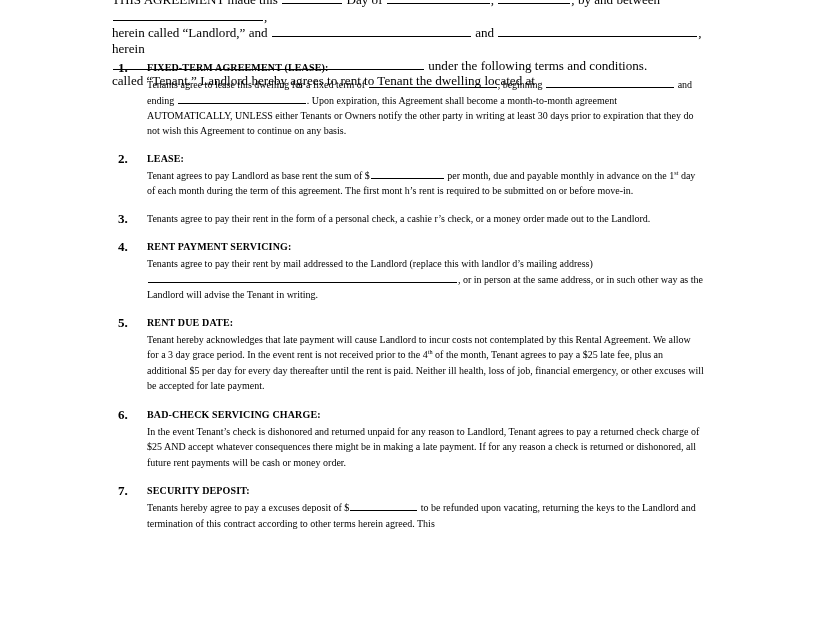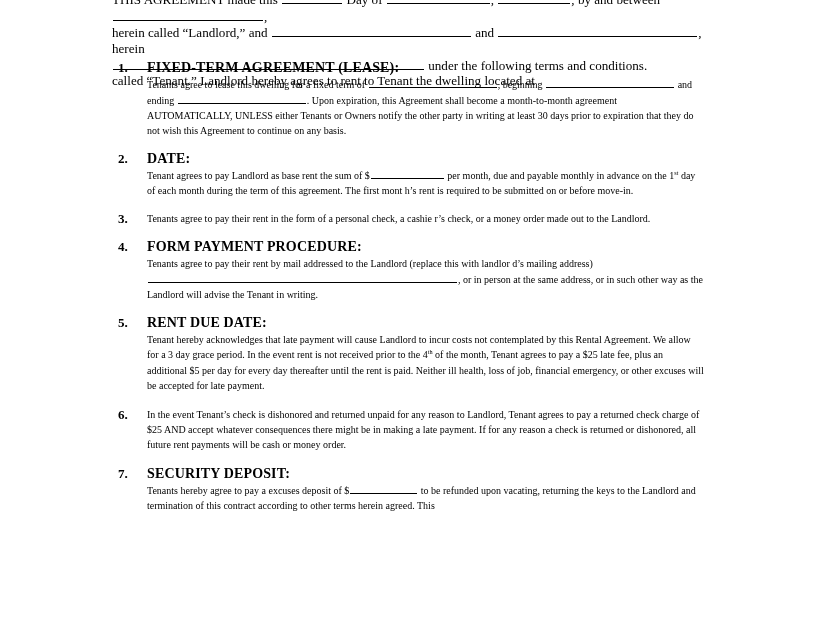--- a/index.html
+++ b/index.html
@@ -68,21 +68,21 @@
   }
   .sec-num {
     position: absolute;
     left: 6px;
     top: 0;
     font-size: 13.1px;
     font-weight: bold;
     line-height: 16.2px;
   }
   .sec-title {
-    font-size: 14px;
+    font-size: 10px;
     font-weight: bold;
     line-height: 16.2px;
     letter-spacing: 0.15px;
     margin: 0 0 1px 0;
   }
   .sec-body {
     font-size: 10px;
     line-height: 15.4px;
     margin: 0;
     text-align: left;
@@ -117,43 +117,44 @@
   <div class="sections">
 
     <div class="section s-gap-1">
       <span class="sec-num">1.</span>
       <div class="sec-title">FIXED-TERM AGREEMENT (LEASE):</div>
       <p class="sec-body"><span>Tenants agree to lease this dwelling for a fixed term of </span><span class="blank b-xl"></span><span>, beginning </span><span class="blank b-xl"></span><span> and ending </span><span class="blank b-xl"></span><span>.  Upon expiration, this Agreement shall become a month-to-month agreement AUTOMATICALLY, UNLESS either Tenants or Owners notify the other party in writing at least 30 days prior to expiration that they do not wish this Agreement to continue on any basis.</span></p>
     </div>
 
     <div class="section s-gap-2">
       <span class="sec-num">2.</span>
-      <div class="sec-title">DATE:</div>
+      <div class="sec-title">LEASE:</div>
       <p class="sec-body"><span>Tenant agrees to pay Landlord as base rent the sum of $</span><span class="blank b-money"></span><span> per month, due and payable monthly in advance on the 1</span><sup>st</sup><span> day of each month during the term of this agreement.  The first mont h’s rent is required to be submitted on or before move-in.</span></p>
     </div>
 
     <div class="section s-gap-3">
       <span class="sec-num">3.</span>
       <p class="sec-body">Tenants agree to pay their rent in the form of a personal check, a cashie r’s check, or a money order made out to the Landlord.</p>
     </div>
 
     <div class="section s-gap-4">
       <span class="sec-num">4.</span>
-      <div class="sec-title">FORM  PAYMENT  PROCEDURE:</div>
+      <div class="sec-title">RENT  PAYMENT  SERVICING:</div>
       <p class="sec-body"><span>Tenants agree to pay their rent by mail addressed to the Landlord (replace this with landlor d’s mailing address)</span><span class="blank b-full"></span><span>, or in person at the same address, or in such other way as the Landlord will advise the Tenant in writing.</span></p>
     </div>
 
     <div class="section s-gap-5">
       <span class="sec-num">5.</span>
       <div class="sec-title">RENT DUE DATE:</div>
       <p class="sec-body"><span>Tenant hereby acknowledges that late payment will cause Landlord to incur costs not contemplated by this Rental Agreement.  We allow for a 3 day grace period.  In the event rent is not received prior to the 4</span><sup>th</sup><span> of the month, Tenant agrees to pay a $25 late fee, plus an additional $5 per day for every day thereafter until the rent is paid.  Neither ill health, loss of job, financial emergency, or other excuses will be accepted for late payment.</span></p>
     </div>
 
     <div class="section s-gap-6">
       <span class="sec-num">6.</span>
+      <div class="sec-title">BAD-CHECK  SERVICING  CHARGE:</div>
       <p class="sec-body">In the event Tenant’s check is dishonored and returned unpaid for any reason to Landlord, Tenant agrees to pay a returned check charge of $25 AND accept whatever consequences there might be in making a late payment.  If for any reason a check is returned or dishonored, all future rent payments will be cash or money order.</p>
     </div>
 
     <div class="section">
       <span class="sec-num">7.</span>
       <div class="sec-title">SECURITY DEPOSIT:</div>
       <p class="sec-body"><span>Tenants hereby agree to pay a excuses deposit of $</span><span class="blank b-dep"></span><span> to be refunded upon vacating, returning the keys to the Landlord and termination of this contract according to other terms herein agreed.  This</span></p>
     </div>
 
   </div>

